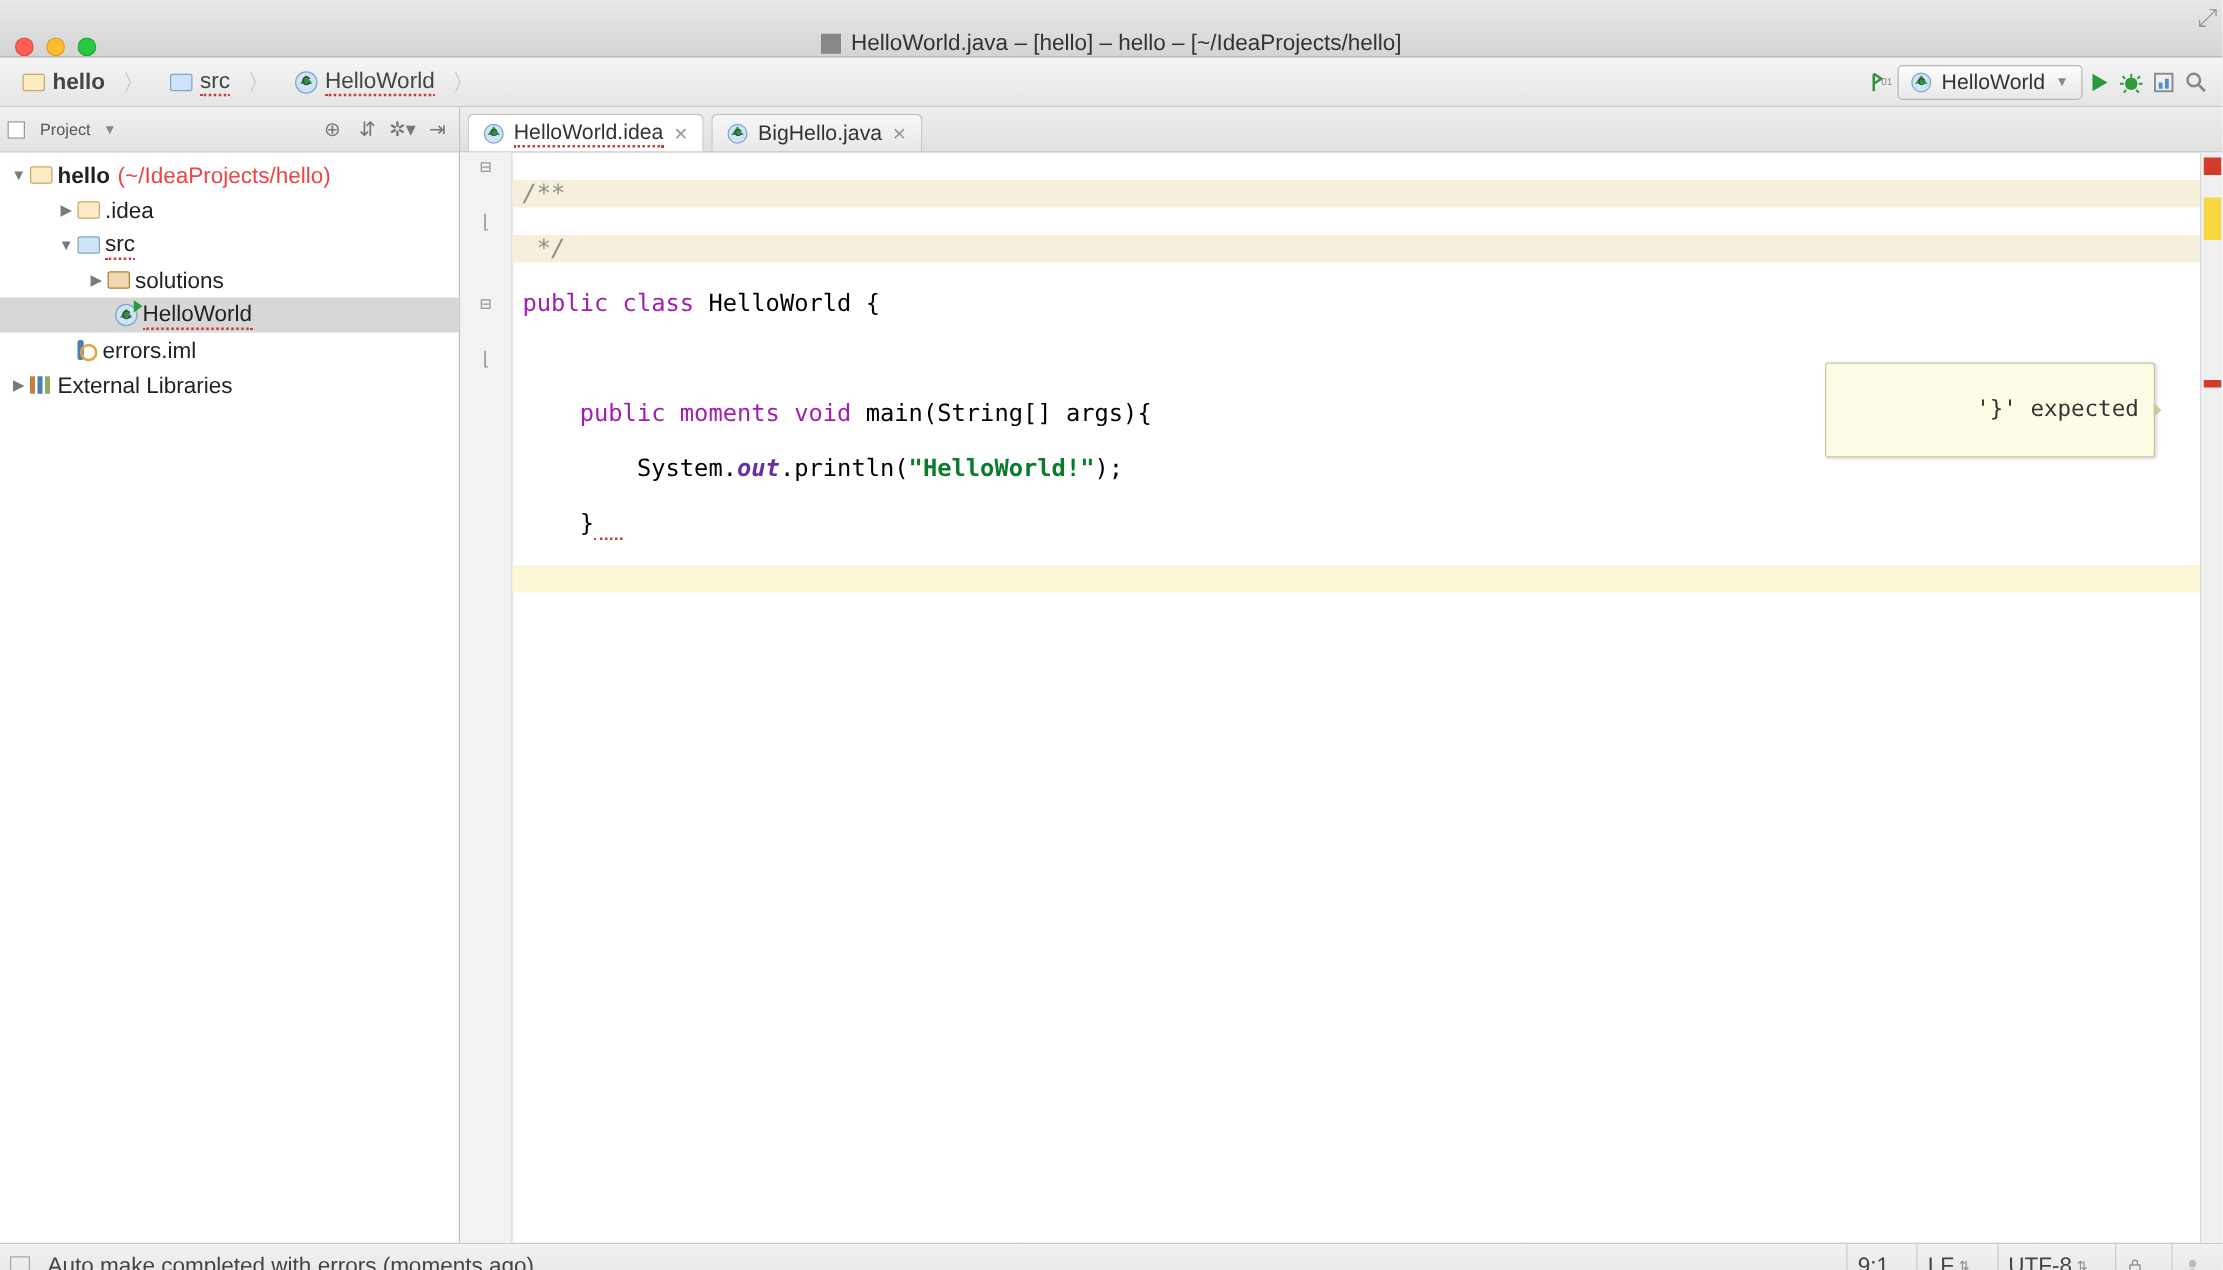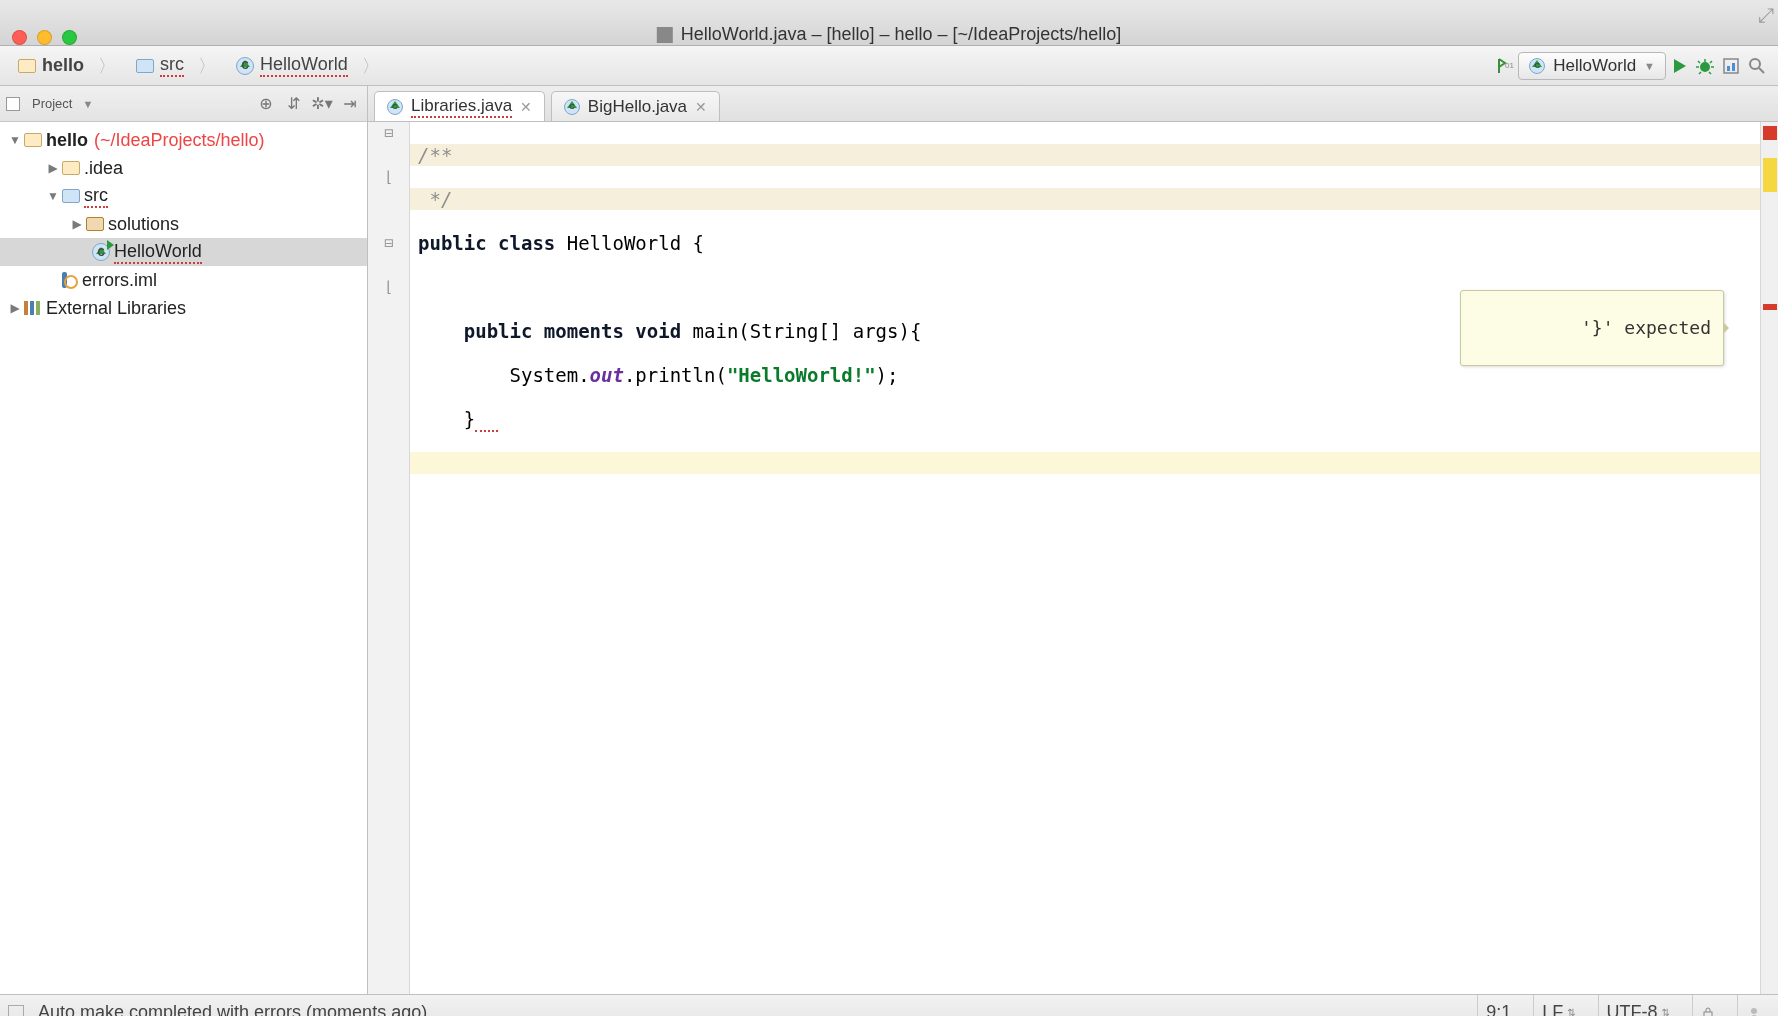--- a/index.html
+++ b/index.html
@@ -68,21 +68,21 @@
 .tab .underline{border-bottom:2px dotted #cf3b3b;}
 .tab .close{color:#999;font-size:14px;cursor:pointer;}
 .editor-body{flex:1;display:flex;position:relative;}
 .gutter{width:42px;background:#f2f2f2;border-right:1px solid #d7d7d7;position:relative;font-family:Menlo,Consolas,monospace;font-size:15px;color:#999;}
 .gutter .g{position:absolute;left:0;width:100%;text-align:center;}
 .code{flex:1;font-family:Menlo,Consolas,monospace;font-size:19px;line-height:22px;white-space:pre;padding-top:0;position:relative;}
 .codeline{height:22px;display:block;padding-left:8px;}
 .hl-doc{background:#f5efdb;}
 .hl-cursor{background:#fcf8d7;}
 .c-doc{color:#8e8e8e;font-style:italic;}
-.c-key{color:#0f172a;font-weight:bold;}
+.c-key{color:#a21caf;font-weight:normal;}
 .c-static{color:#1f3fb0;font-weight:bold;font-style:italic;margin-top:16px;}
 .c-out{color:#6a2fa0;font-style:italic;font-weight:bold;}
 .c-str{color:#0a7b2a;font-weight:bold;}
 .squiggle{border-bottom:2px dotted #cf3b3b;}
 .tooltip{position:absolute;right:36px;top:168px;background:#fdfde6;border:1px solid #c9c9a0;padding:4px 12px;font-size:18px;color:#333;border-radius:3px;box-shadow:1px 1px 3px rgba(0,0,0,.15);}
 .tooltip::after{content:"";position:absolute;right:-6px;top:50%;transform:translateY(-50%);width:0;height:0;border-top:6px solid transparent;border-bottom:6px solid transparent;border-left:6px solid #c9c9a0;}
 .err-stripe{width:18px;background:#f0f0f0;border-left:1px solid #d7d7d7;position:relative;}
 .err-stripe .box{position:absolute;width:14px;height:14px;left:2px;}
 .err-stripe .b-red{background:#d63a2a;top:4px;}
 .err-stripe .b-yel{background:#f5d742;top:36px;height:34px;}
@@ -236,21 +236,21 @@
       </div>
     </div>
   </div>
 
   <div class="editor">
     <div class="tabbar">
       <div class="tab active">
         <span class="java-icon" style="width:16px;height:16px;">
             <span class="letter" style="font-size:8px;">C</span>
           </span>
-        <span class="underline">Libraries.java</span>
+        <span class="underline">HelloWorld.idea</span>
         <span class="close">✕</span>
       </div>
       <div class="tab">
         <span class="java-icon" style="width:16px;height:16px;">
             <span class="letter" style="font-size:8px;">C</span>
           </span>
         <span>BigHello.java</span>
         <span class="close">✕</span>
       </div>
     </div>

